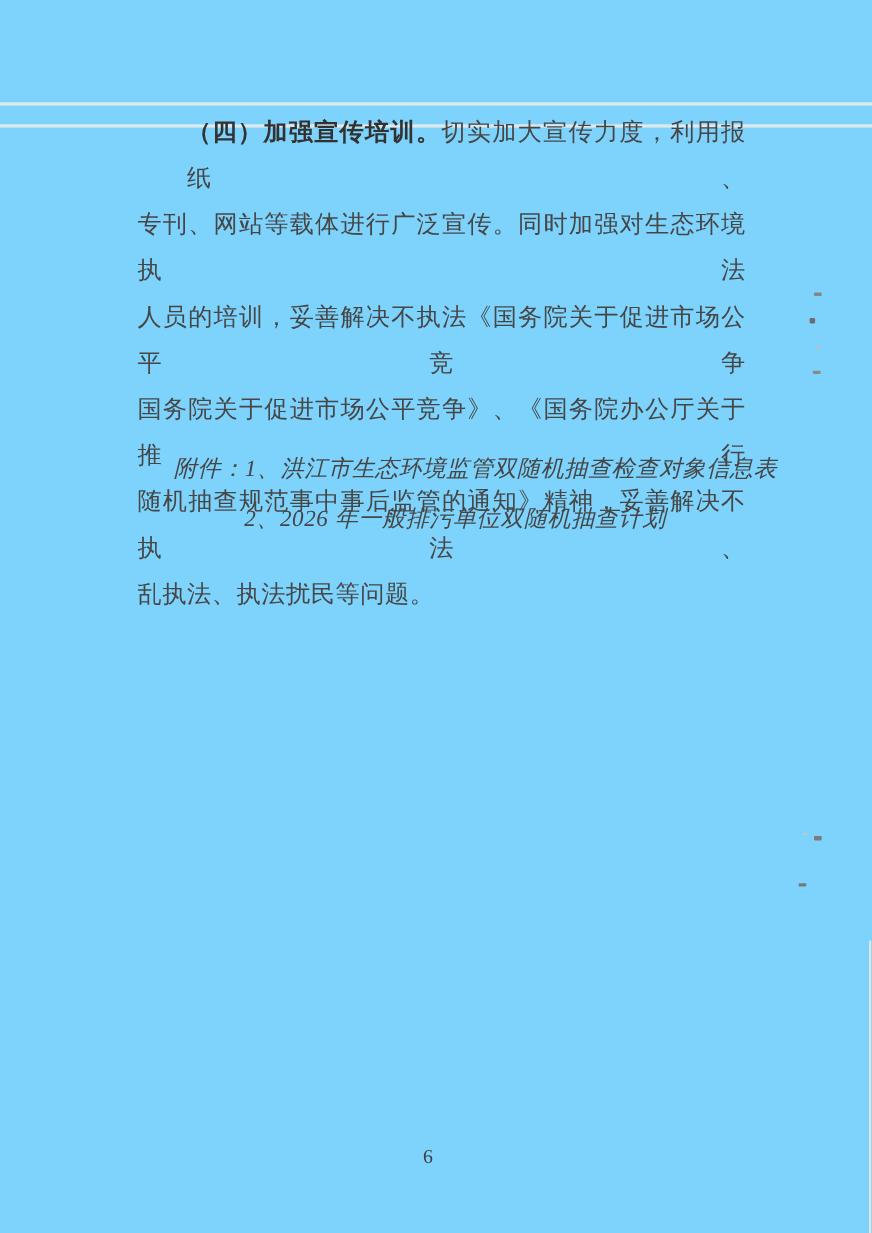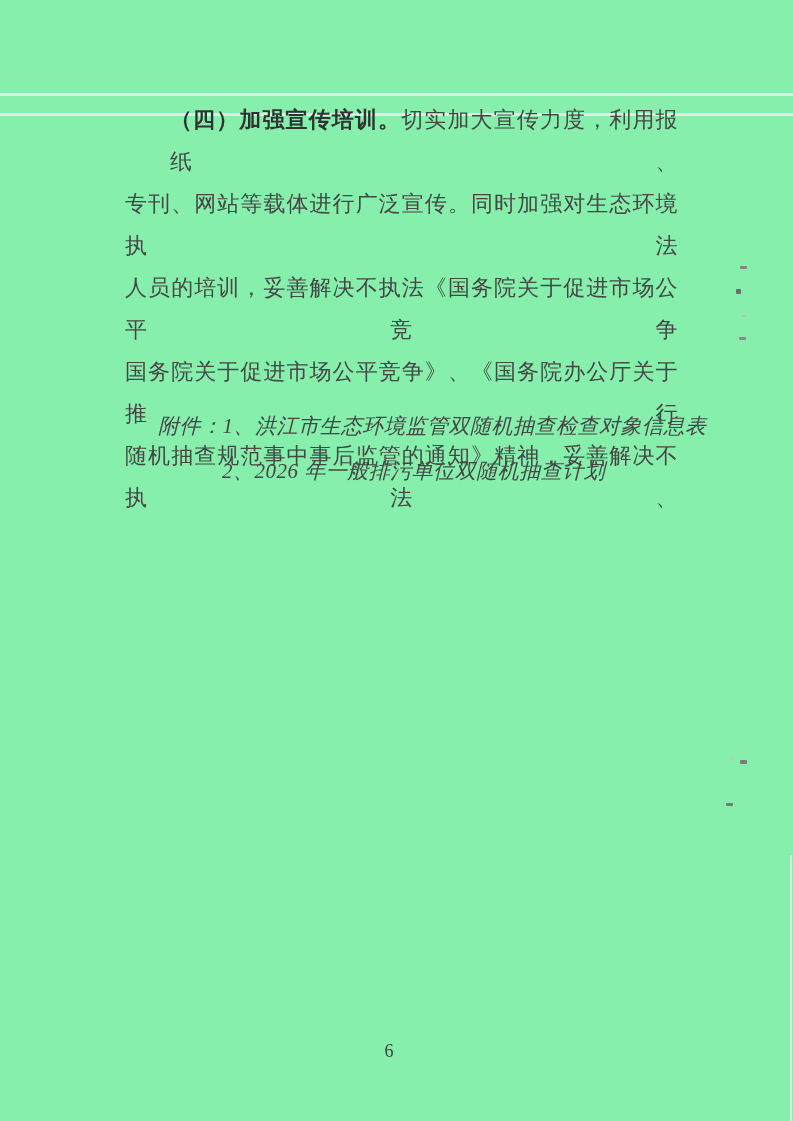--- a/index.html
+++ b/index.html
@@ -5,21 +5,21 @@
   html, body { margin: 0; padding: 0; }
   body {
     width: 793px; height: 1121px;
     background: #fcfcfb;
     position: relative;
     overflow: hidden;
     font-family: "Liberation Serif", "DejaVu Serif", serif;
   }
   .page {
     position: absolute; inset: 0;
-    background: #86efac;
+    background: #7dd3fc;
   }
   
   .scan-band { position: absolute; left: 0; width: 100%; height: 3px; background: #edece8; opacity: 0.85; }
   .scan-band.b1 { top: 93px; }
   .scan-band.b2 { top: 113px; }
   
   .edge-line { position: absolute; right: 1px; top: 855px; bottom: 0; width: 2px; background: #e4e3df; }
 
   .body-text {
     position: absolute;
@@ -75,20 +75,21 @@
   <div class="scan-band b1"></div>
   <div class="scan-band b2"></div>
   <div class="edge-line"></div>
 
   <div class="body-text">
     <p class="jline indent"><span class="lead">（四）加强宣传培训。</span><span>切实加大宣传力度，利用报纸、</span></p>
     <p class="jline">专刊、网站等载体进行广泛宣传。同时加强对生态环境执法</p>
     <p class="jline">人员的培训，妥善解决不执法《国务院关于促进市场公平竞争</p>
     <p class="jline">国务院关于促进市场公平竞争》、《国务院办公厅关于推行</p>
     <p class="jline">随机抽查规范事中事后监管的通知》精神，妥善解决不执法、</p>
+    <p>乱执法、执法扰民等问题。</p>
   </div>
 
   <div class="attachments">
     <p><span>附件：</span><span>1、洪江市生态环境监管双随机抽查检查对象信息表</span></p>
     <p class="att-line-2">2、2026 年一般排污单位双随机抽查计划</p>
   </div>
 
   <div class="speck s1"></div>
   <div class="speck s2"></div>
   <div class="speck s3"></div>

